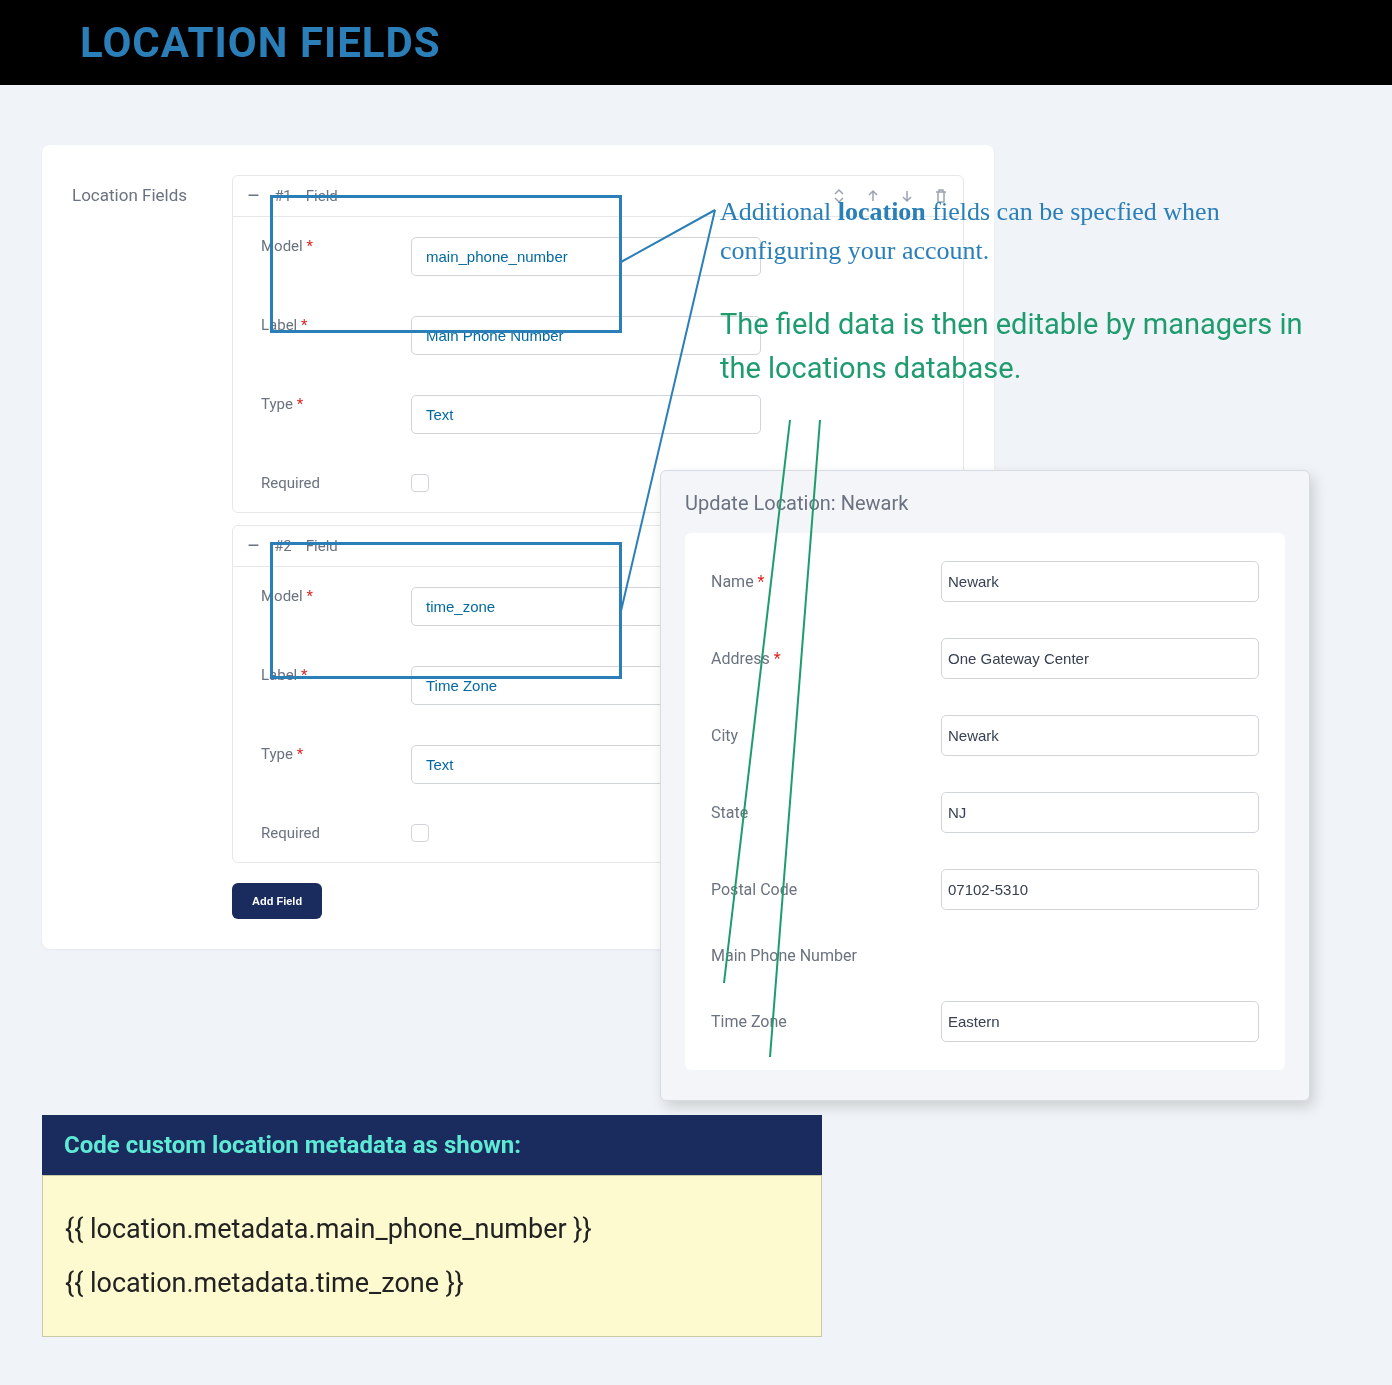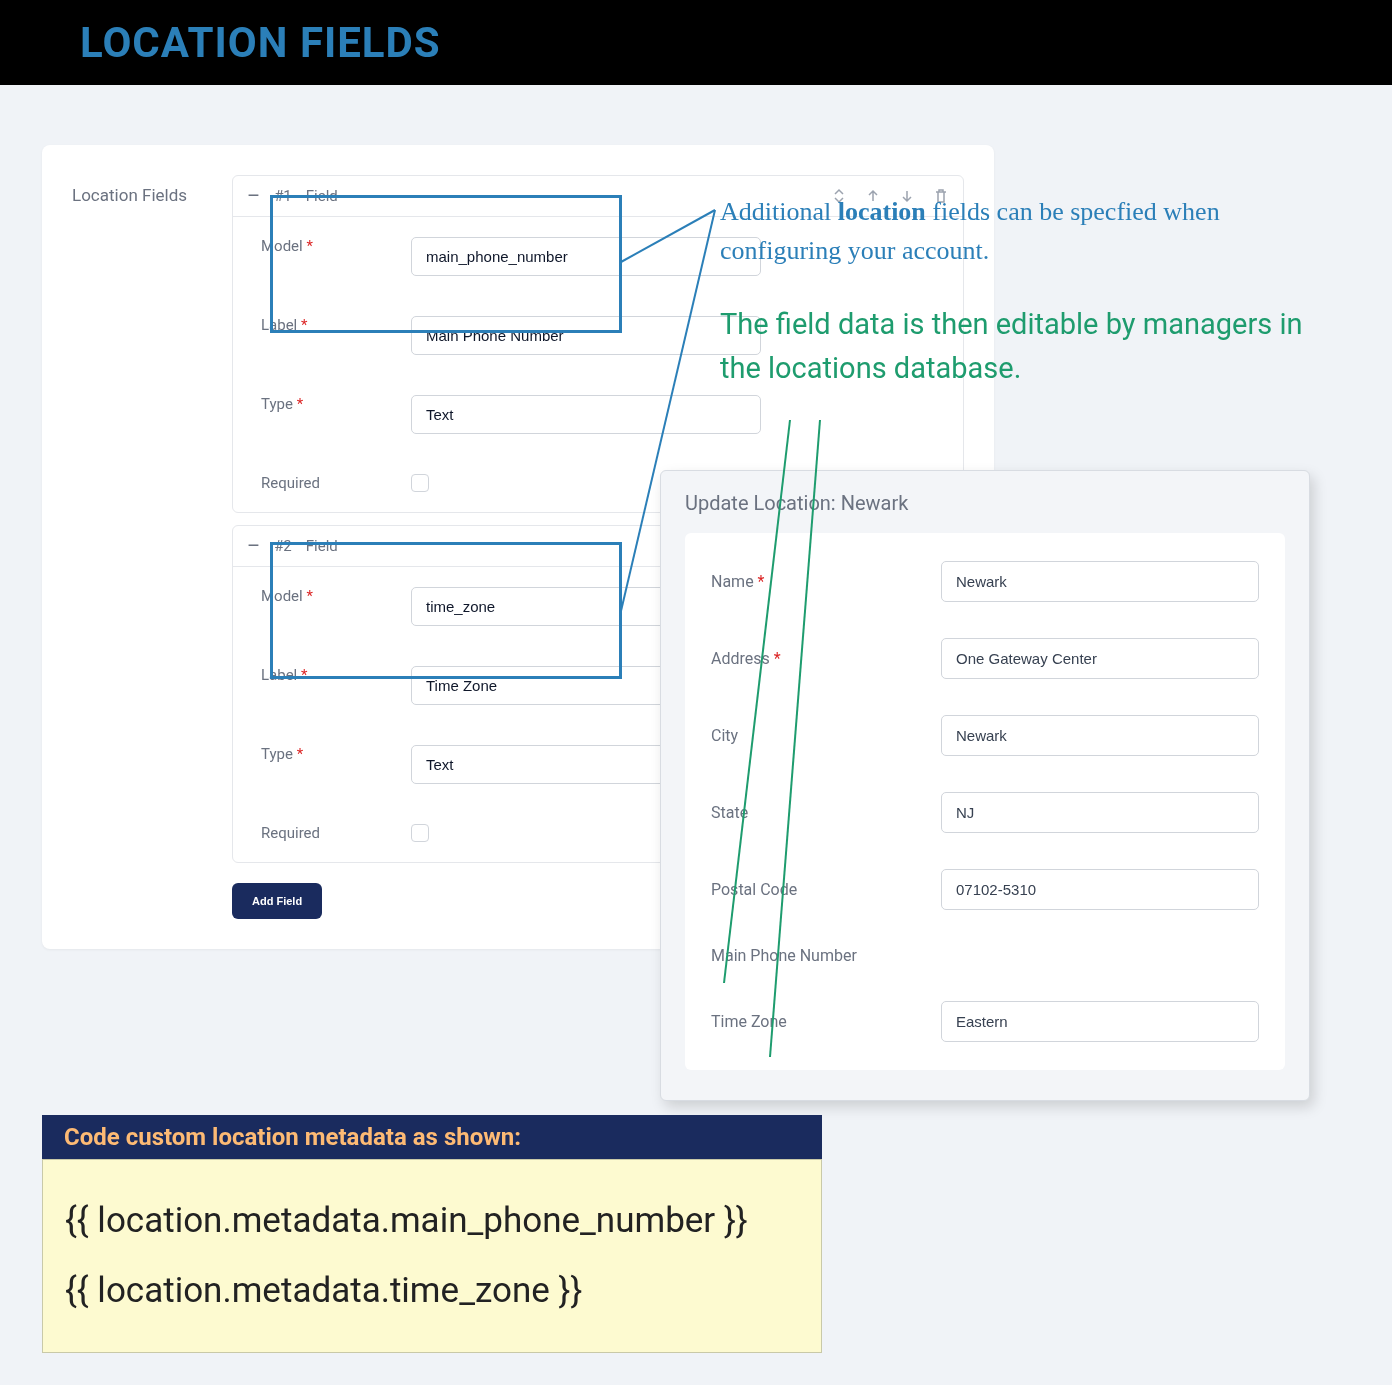--- a/index.html
+++ b/index.html
@@ -87,21 +87,21 @@
       color: #6b7280;
       font-size: 15px;
     }
     .req { color: #dc2626; }
     .row-input {
       flex: 1;
       border: 1px solid #d1d5db;
       border-radius: 5px;
       padding: 10px 14px;
       font-size: 15px;
-      color: #0f172a;
+      color: #0369a1;
       max-width: 350px;
     }
     .row-check {
       width: 18px;
       height: 18px;
       border: 1px solid #d1d5db;
       border-radius: 4px;
     }
     .add-btn {
       background: #1a2b5e;
@@ -180,44 +180,44 @@
     }
     .panel-label {
       width: 230px;
       color: #6b7280;
       font-size: 16px;
     }
     .panel-input {
       flex: 1;
       border: 1px solid #d1d5db;
       border-radius: 5px;
-      padding: 11px 14px;
+      padding: 11px 6px;
       font-size: 15px;
       color: #374151;
     }
     .code-block {
       position: absolute;
       top: 1115px;
       left: 42px;
       width: 780px;
     }
     .code-header {
       background: #1a2b5e;
-      color: #fdba74;
-      padding: 8px 22px;
+      color: #5eead4;
+      padding: 16px 22px;
       font-size: 24px;
       font-weight: 700;
     }
     .code-body {
       background: #fdfad0;
       border: 1px solid #c9c9a8;
       padding: 26px 22px;
     }
     .code-line {
-      font-size: 35px;
+      font-size: 27px;
       color: #222;
       line-height: 2;
     }
     svg.connector {
       position: absolute;
       top: 0;
       left: 0;
       width: 1392px;
       height: 1385px;
       pointer-events: none;

